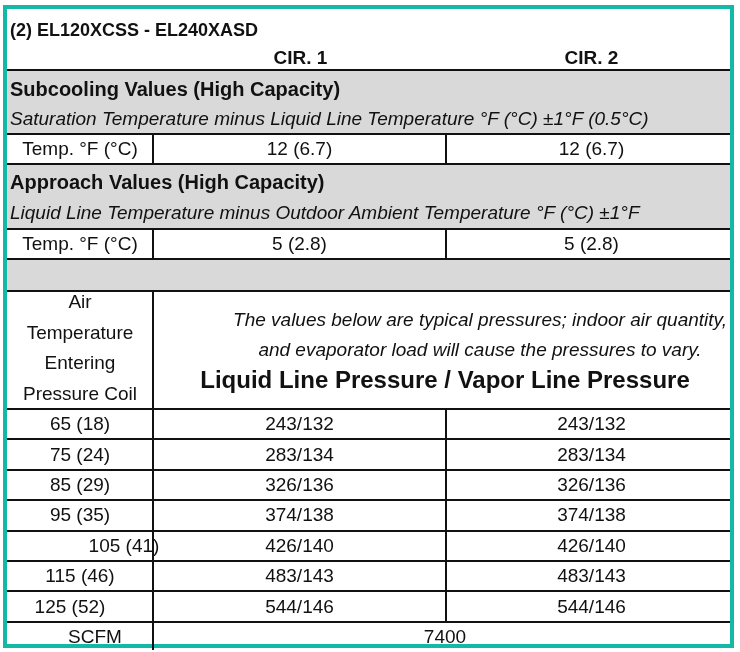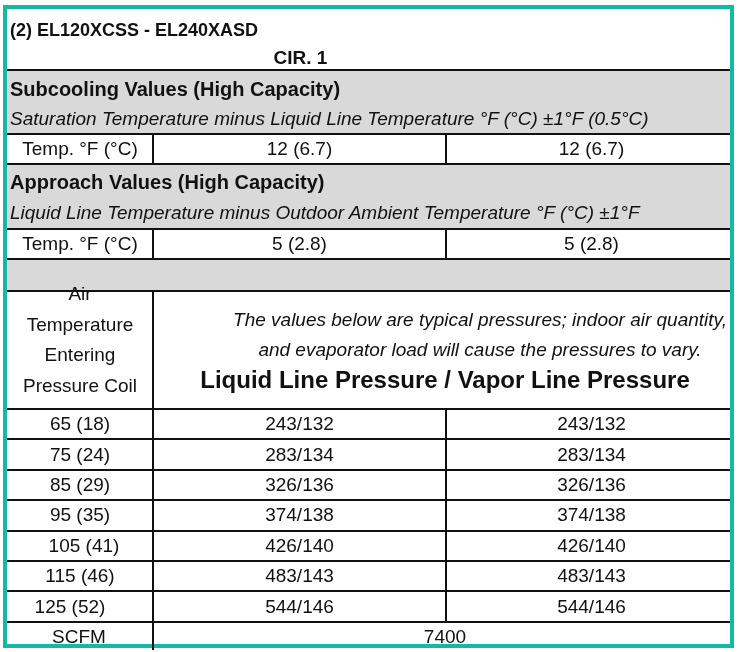--- a/index.html
+++ b/index.html
@@ -17,20 +17,21 @@
   .cell { position:absolute; display:flex; align-items:center; justify-content:center;
           font-size:19px; white-space:nowrap; }
 </style>
 </head>
 <body>
 
 <div class="sheet">
 
   <div class="txt bold" style="left:3px; top:10px; font-size:18px;">(2) EL120XCSS - EL240XASD</div>
   <div class="txt bold center" style="left:147px; width:293px; top:38px;">CIR. 1</div>
+  <div class="txt bold center" style="left:440px; width:289px; top:38px;">CIR. 2</div>
 
   <div class="band" style="top:61px; height:64px;"></div>
   <div class="hline" style="top:60px;"></div>
   <div class="txt bold" style="left:3px; top:69px; font-size:20px;">Subcooling Values (High Capacity)</div>
   <div class="txt ital" style="left:3px; top:99px;">Saturation Temperature minus Liquid Line Temperature  °F (°C) ±1°F (0.5°C)</div>
   <div class="hline" style="top:124px;"></div>
 
   <div class="cell" style="left:0; width:146px; top:126px; height:28px;">Temp. °F (°C)</div>
   <div class="vline" style="left:145px; top:124px; height:31px;"></div>
   <div class="cell" style="left:147px; width:291px; top:126px; height:28px;">12 (6.7)</div>
@@ -47,21 +48,21 @@
   <div class="vline" style="left:145px; top:219px; height:31px;"></div>
   <div class="cell" style="left:147px; width:291px; top:221px; height:28px;">5 (2.8)</div>
   <div class="vline" style="left:438px; top:219px; height:31px;"></div>
   <div class="cell" style="left:440px; width:289px; top:221px; height:28px;">5 (2.8)</div>
   <div class="hline" style="top:249px;"></div>
 
   <div class="band" style="top:251px; height:31px;"></div>
   <div class="hline" style="top:281px;"></div>
 
   <div class="vline" style="left:145px; top:281px; height:360px;"></div>
-  <div class="txt center" style="left:0; width:146px; top:270px; line-height:30.5px;">
+  <div class="txt center" style="left:0; width:146px; top:278px; line-height:30.5px;">
     <div>Air</div>
     <div>Temperature</div>
     <div>Entering</div>
     <div>Pressure Coil</div>
   </div>
   <div class="txt ital center" style="left:147px; width:582px; top:296px; line-height:30px;padding-left:35px;">
     <div>The values below are typical pressures; indoor air quantity,</div>
     <div>and evaporator load will cause the pressures to vary.</div>
   </div>
   <div class="txt bold center" style="left:147px; width:582px; top:360px; font-size:24px;">Liquid Line Pressure / Vapor Line Pressure</div>
@@ -77,30 +78,30 @@
       <div class="cell" style="left:440px;width:289px;top:431.4px;height:28.4px;">283/134</div>
       <div class="hline" style="top:459.79999999999995px;"></div>
       <div class="cell" style="left:0;width:146px;top:461.8px;height:28px;">85 (29)</div>
       <div class="cell" style="left:147px;width:291px;top:461.8px;height:28.4px;">326/136</div>
       <div class="cell" style="left:440px;width:289px;top:461.8px;height:28.4px;">326/136</div>
       <div class="hline" style="top:490.2px;"></div>
       <div class="cell" style="left:0;width:146px;top:492.2px;height:28.4px;">95 (35)</div>
       <div class="cell" style="left:147px;width:291px;top:492.2px;height:28.4px;">374/138</div>
       <div class="cell" style="left:440px;width:289px;top:492.2px;height:28.4px;">374/138</div>
       <div class="hline" style="top:520.6px;"></div>
-      <div class="cell" style="left:0;width:154px;top:522.6px;height:28.4px;">105 (41)</div>
+      <div class="cell" style="left:0;width:154px;top:522.6px;height:28.4px;padding-left:40px;">105 (41)</div>
       <div class="cell" style="left:147px;width:291px;top:522.6px;height:28.4px;">426/140</div>
       <div class="cell" style="left:440px;width:289px;top:522.6px;height:28.4px;">426/140</div>
       <div class="hline" style="top:551px;"></div>
       <div class="cell" style="left:0;width:146px;top:553px;height:28.4px;">115 (46)</div>
       <div class="cell" style="left:147px;width:291px;top:553px;height:28.4px;">483/143</div>
       <div class="cell" style="left:440px;width:289px;top:553px;height:28.4px;">483/143</div>
       <div class="hline" style="top:581.4px;"></div>
       <div class="cell" style="left:0;width:126px;top:583.4px;height:28.4px;">125 (52)</div>
       <div class="cell" style="left:147px;width:291px;top:583.4px;height:28.4px;">544/146</div>
       <div class="cell" style="left:440px;width:289px;top:583.4px;height:28.4px;">544/146</div>
       <div class="hline" style="top:611.8px;"></div>
       <div class="vline" style="left:438px;top:399px;height:214.79999999999998px;"></div>
     </div>
 
-  <div class="cell" style="left:8px; width:128px; top:614px; height:27px;">SCFM</div>
+  <div class="cell" style="left:0; width:128px; top:614px; height:27px;padding-left:24px;">SCFM</div>
   <div class="cell" style="left:147px; width:582px; top:614px; height:27px;">7400</div>
 </div>
 
 </body></html>

